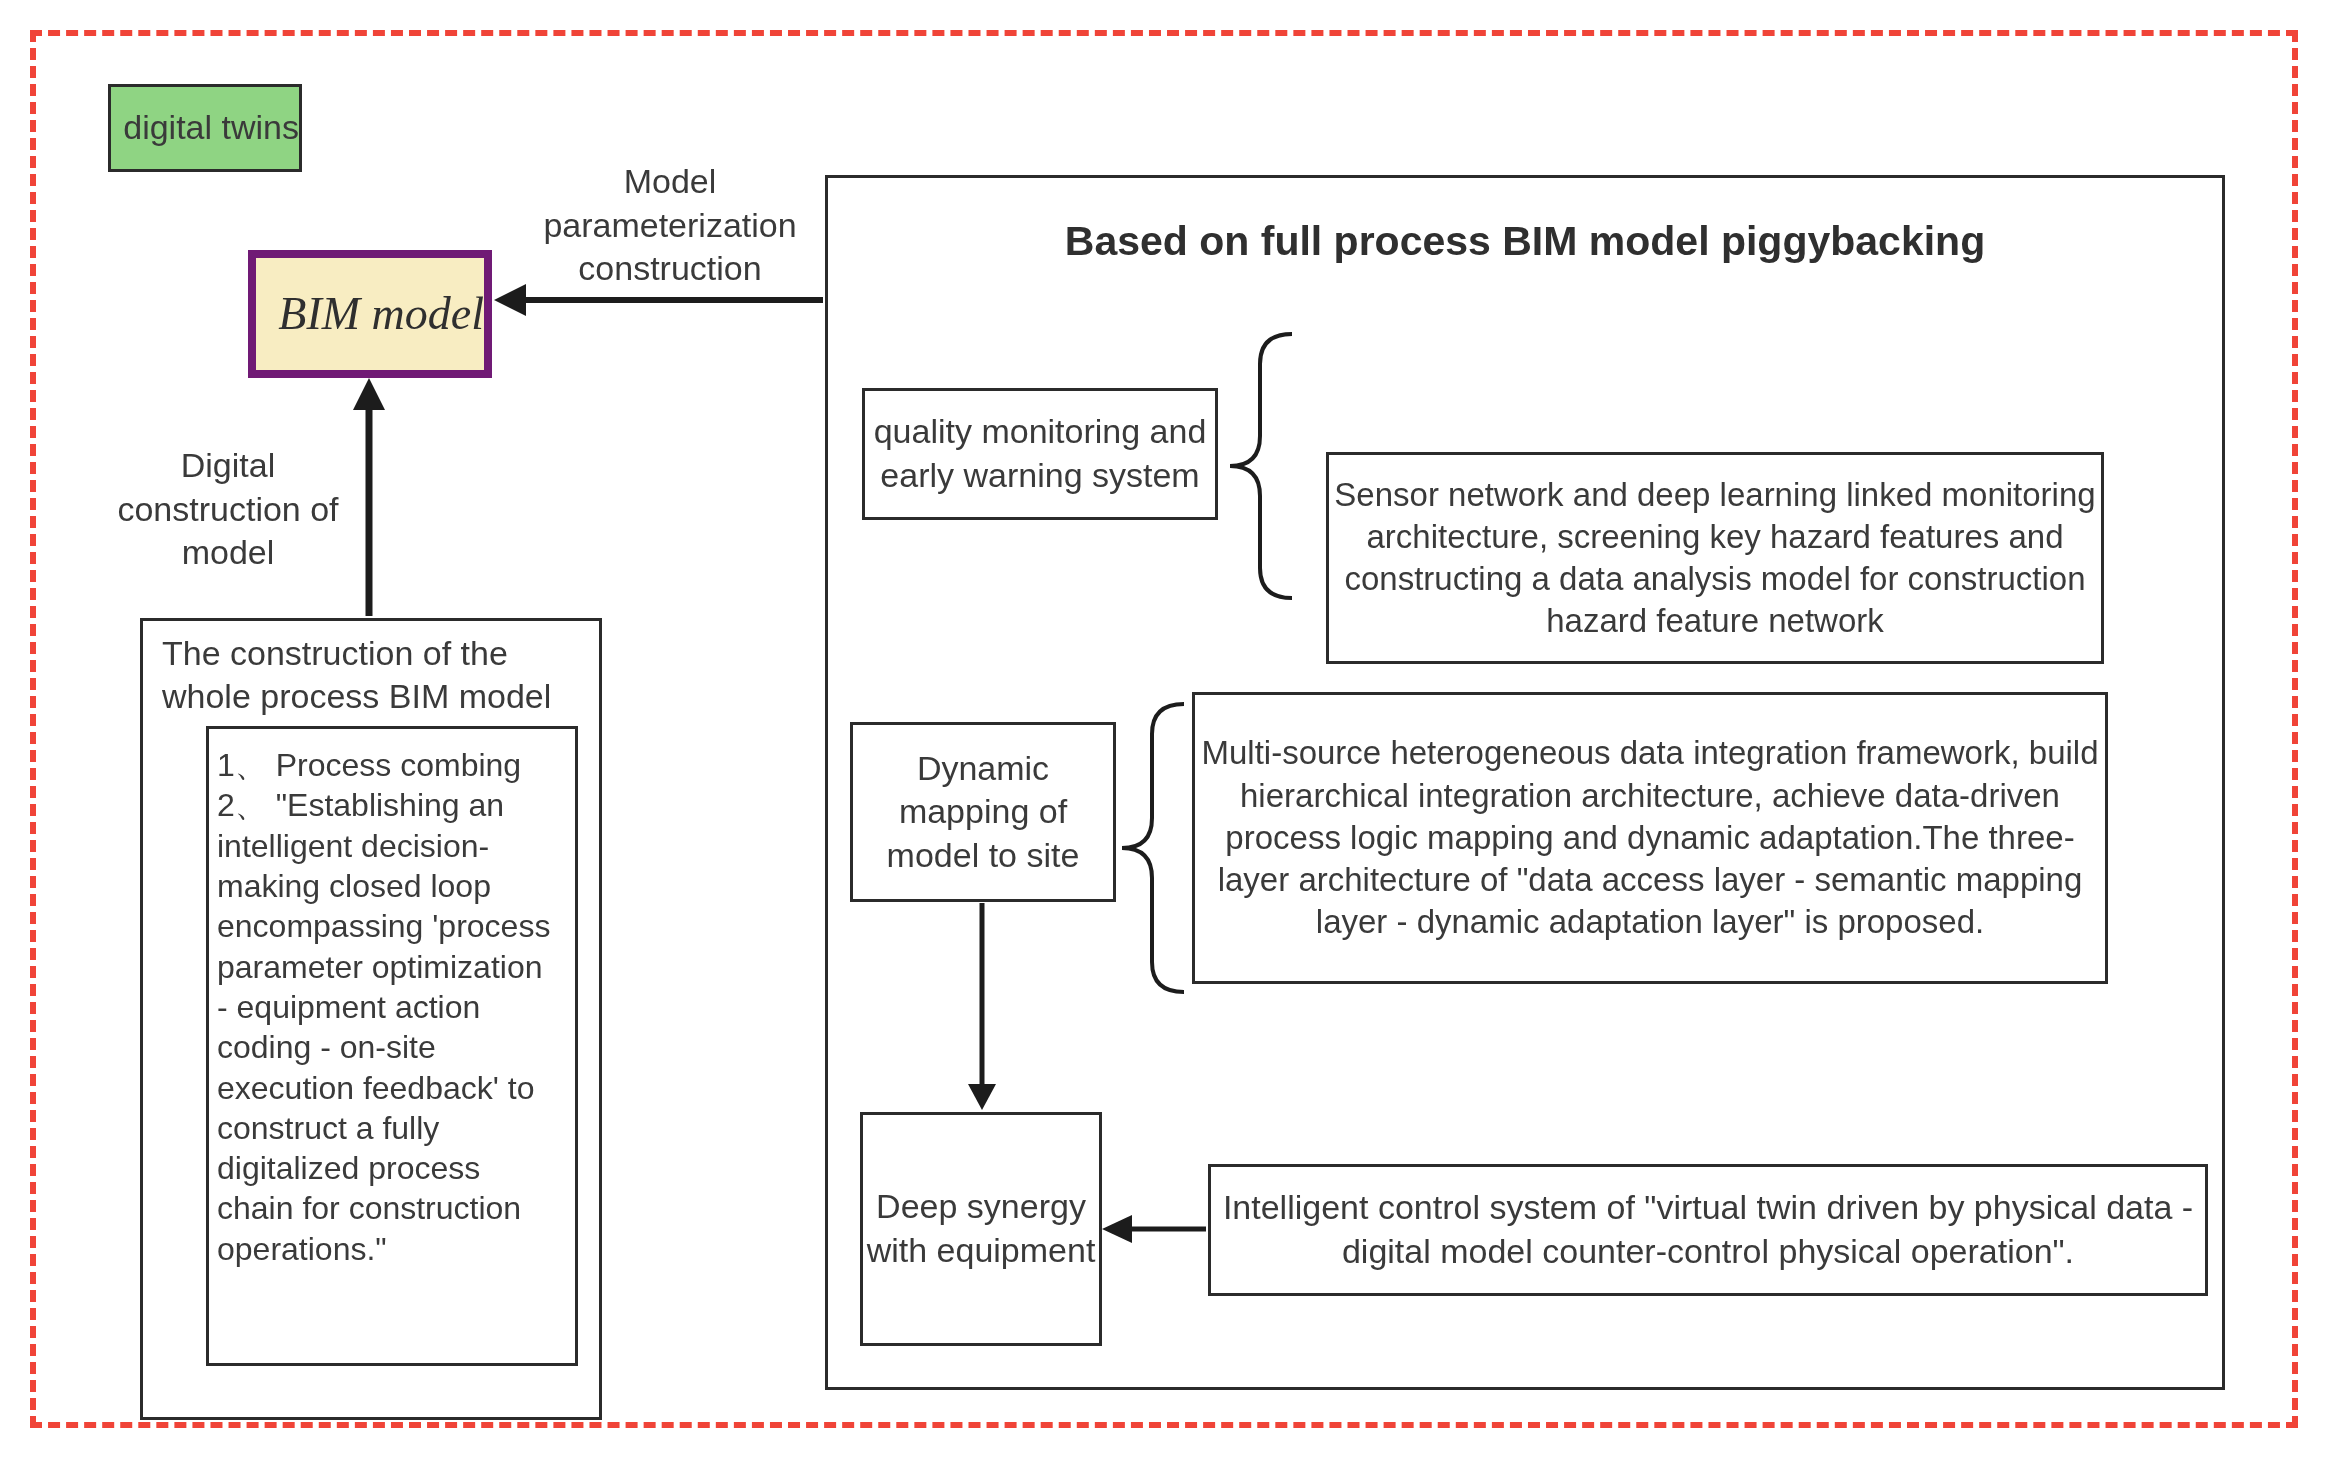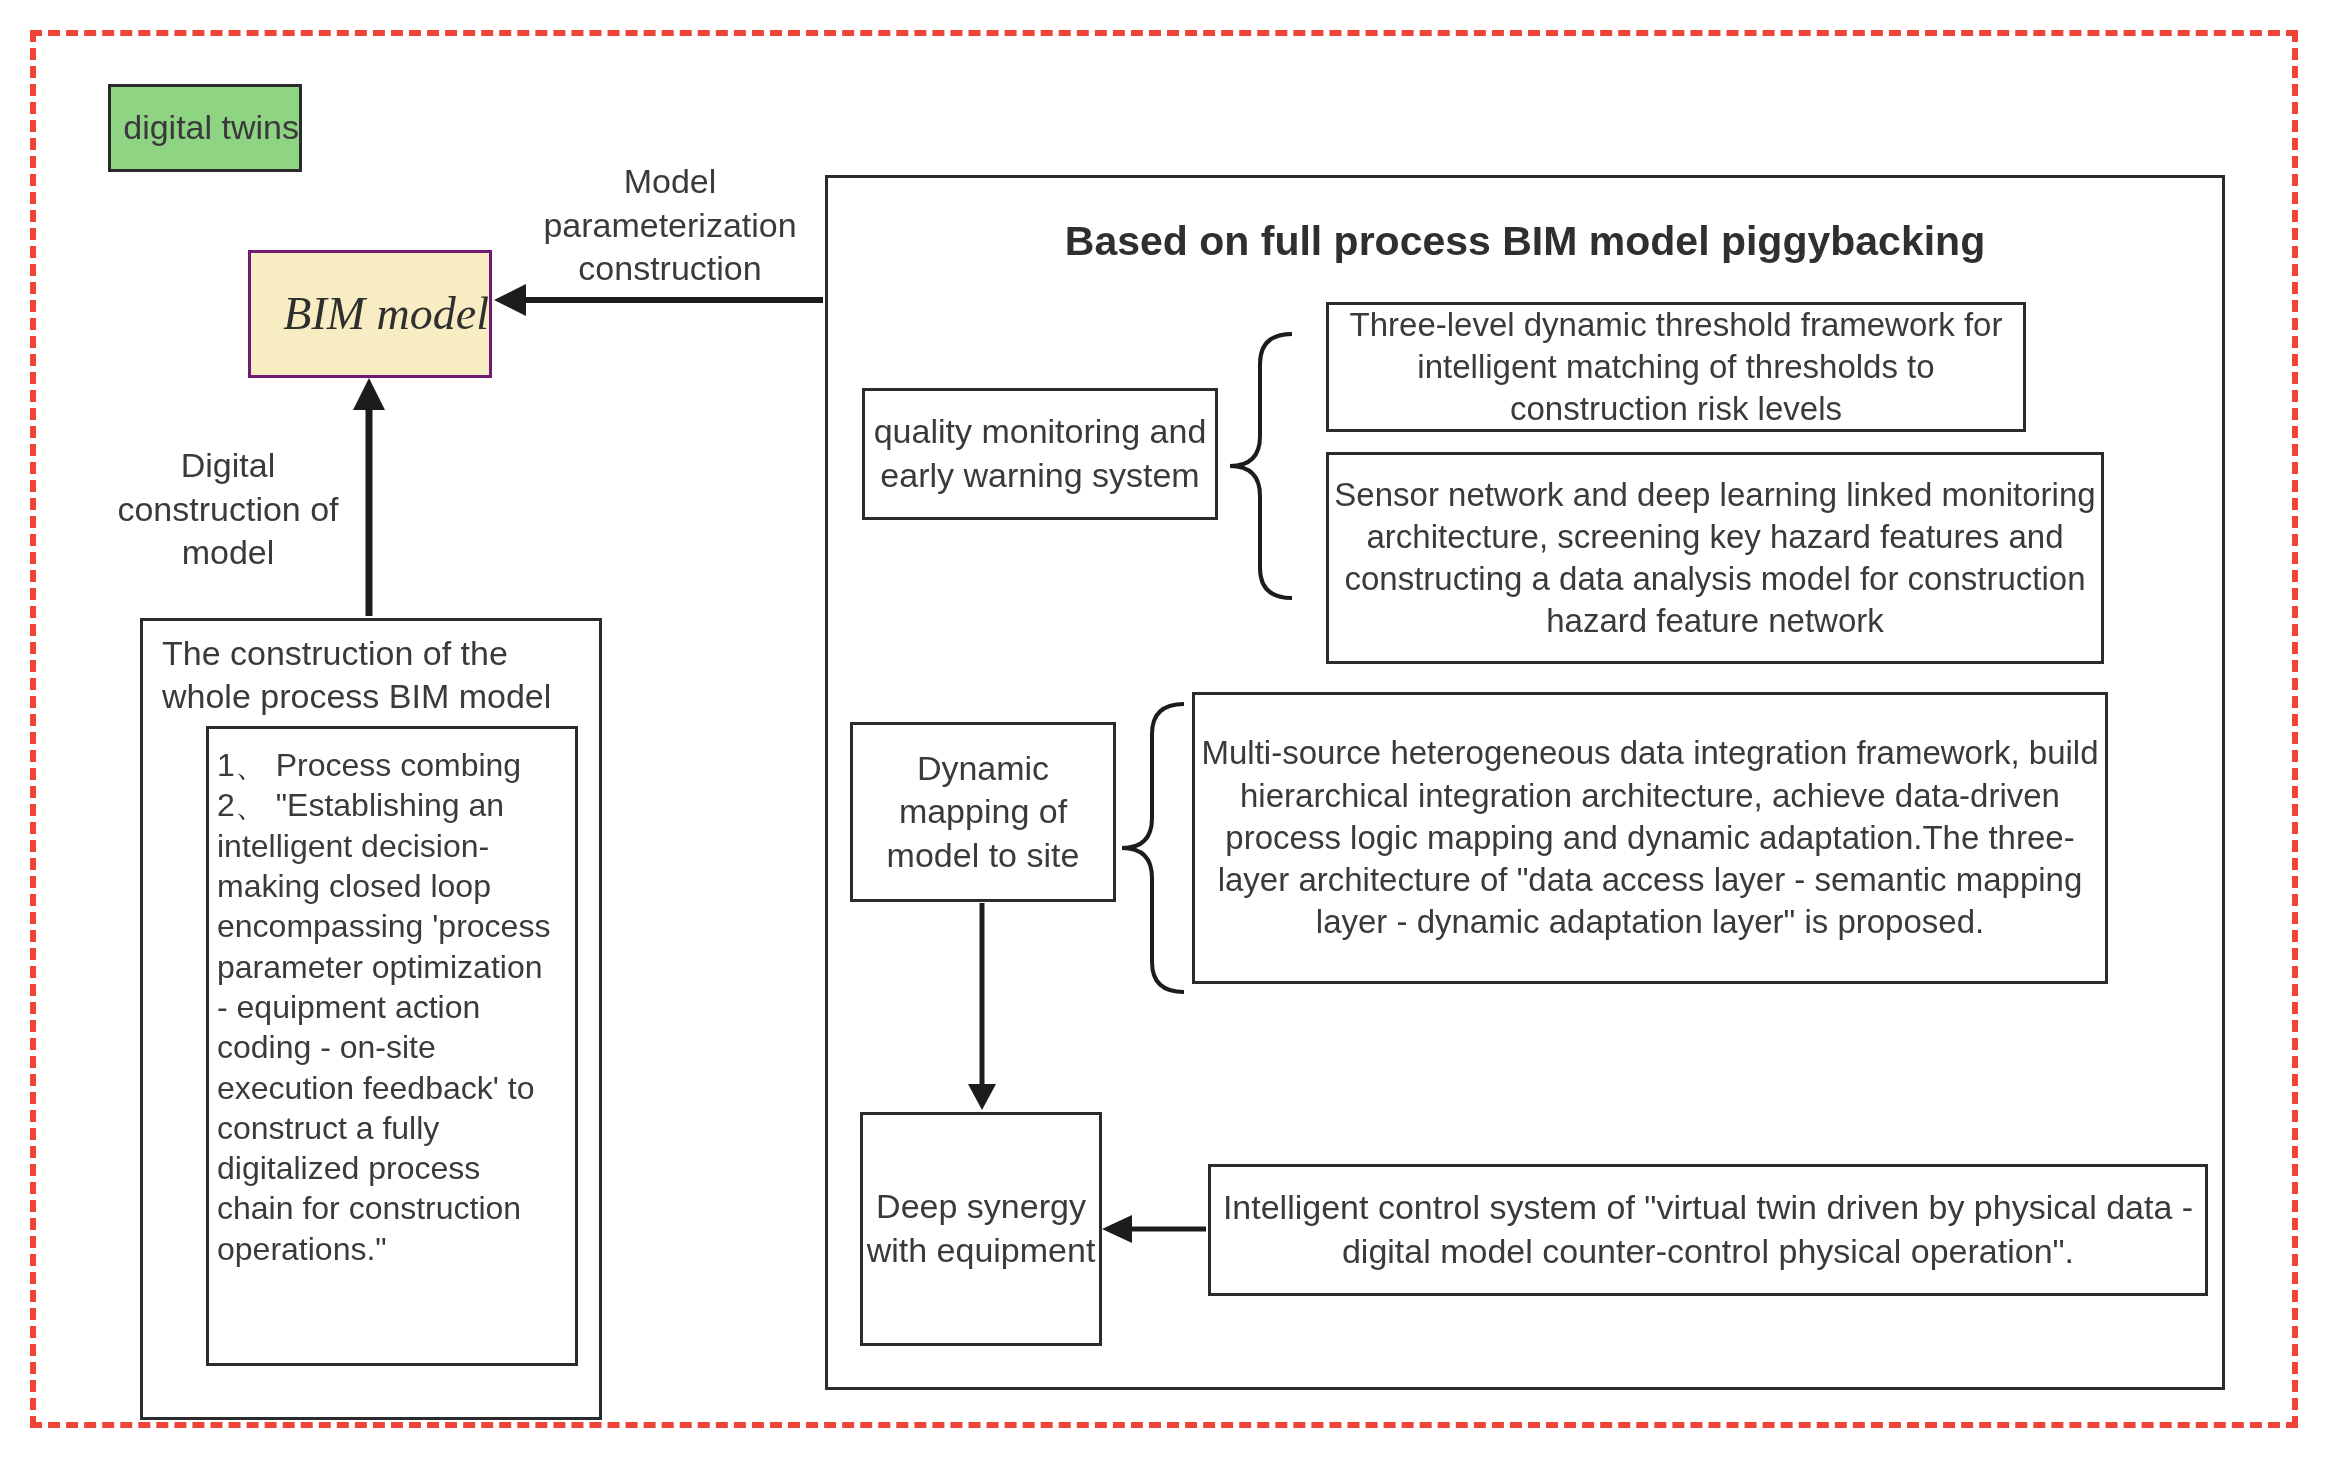--- a/index.html
+++ b/index.html
@@ -38,21 +38,21 @@
 
   .digital-twins{
     left:108px; top:84px; width:194px; height:88px;
     background:#8fd483;
     border:3px solid #2b2b2b;
     font-size:34px;
   }
   .bim-model{
     left:248px; top:250px; width:244px; height:128px;
     background:#f8edc2;
-    border:3px solid #701a75;
+    border:8px solid #701a75;
     font-family:"Liberation Serif", serif;
     font-style:italic;
     font-size:46px;
     color:#2f2f2f;
   }
   .lbl-model-param{ left:512px; top:160px; width:316px; font-size:34px; }
   .lbl-digital-construction{ left:96px; top:444px; width:264px; font-size:34px; }
 
   .left-box{ left:140px; top:618px; width:462px; height:802px; align-items:flex-start; justify-content:flex-start; }
   .left-box-title{
@@ -113,23 +113,20 @@
   <div class="box left-inner">1、 Process combing
 2、 "Establishing an intelligent decision-making closed loop encompassing 'process parameter optimization - equipment action coding - on-site execution feedback' to construct a fully digitalized process chain for construction operations."</div>
 
   <div class="box right-box"></div>
   <div class="right-title">Based on full process BIM model piggybacking</div>
 
   <div class="box q-box">
     <span>quality monitoring and early warning system</span>
   </div>
 
-  <div class="box three-box">
-    <span>Three-level dynamic threshold framework for intelligent matching of thresholds to construction risk levels</span>
-  </div>
 
   <div class="box sensor-box">
     <span>Sensor network and deep learning linked monitoring architecture, screening key hazard features and constructing a data analysis model for construction hazard feature network</span>
   </div>
 
   <div class="box dyn-box">
     <span>Dynamic mapping of model to site</span>
   </div>
 
   <div class="box multi-box">

